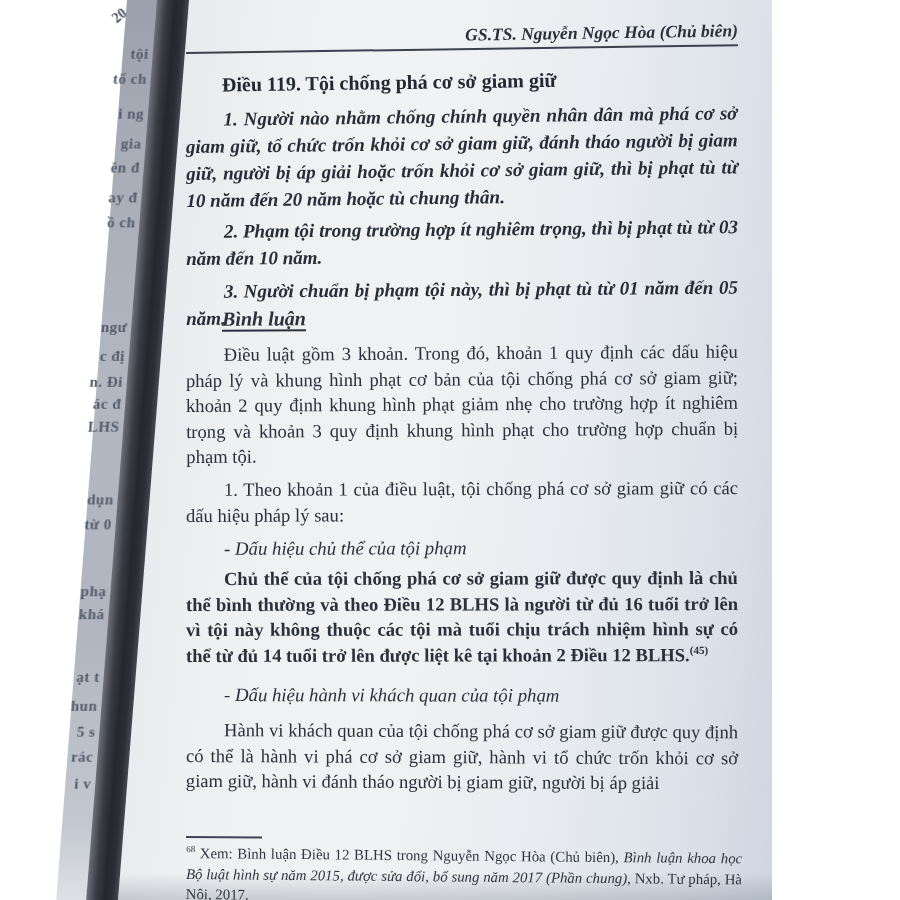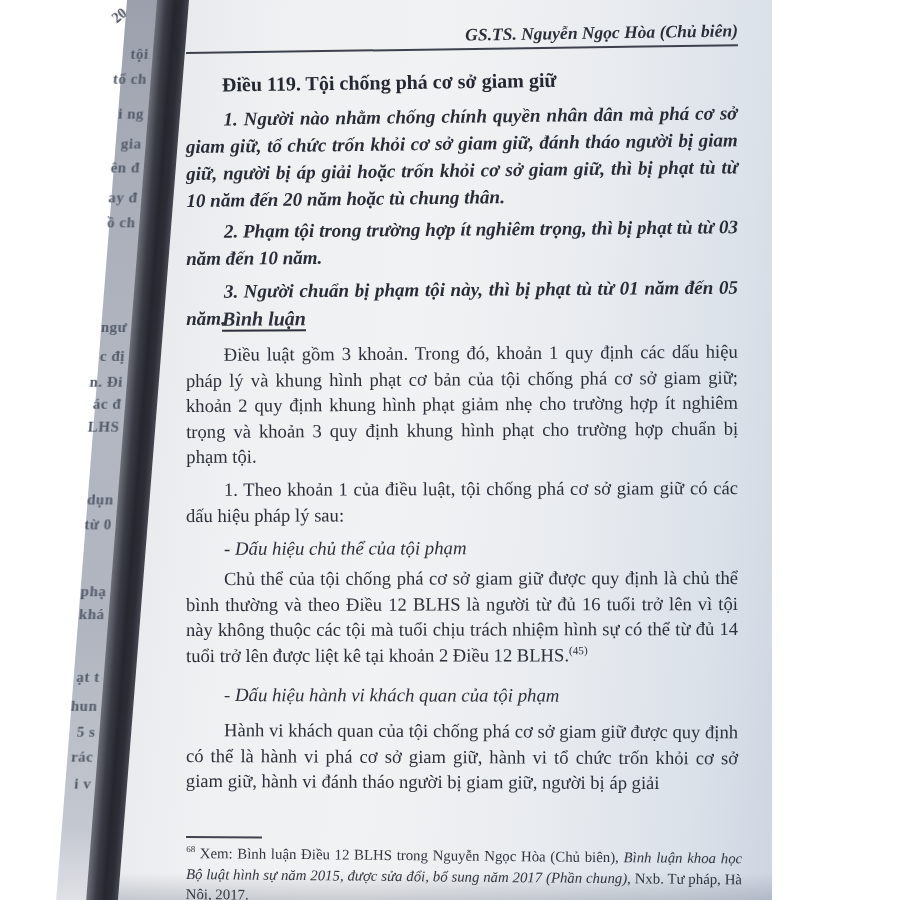--- a/index.html
+++ b/index.html
@@ -64,21 +64,21 @@
              transform:rotate(-0.8deg);color:#232832;}
   .clause1{top:106px;transform:rotate(-0.7deg);}
   .clause2{top:218px;transform:rotate(-0.5deg);}
   .clause3{top:278px;transform:rotate(-0.45deg);}
   .cmt-head{top:308px;font-weight:700;font-style:italic;font-size:20px;padding-left:36px;
             transform:rotate(-0.4deg);
             text-decoration:underline;text-decoration-thickness:2px;text-underline-offset:4px;}
   .cmt1{top:342px;transform:rotate(-0.35deg);}
   .cmt2{top:477px;transform:rotate(-0.2deg);}
   .dash1{top:536px;transform:rotate(-0.15deg);}
-  .cmt3{top:566px;transform:rotate(-0.1deg);}
+  .cmt3{top:566px;transform:rotate(-0.1deg);font-weight:bold;}
   .dash2{top:682px;transform:rotate(0.1deg);}
   .cmt4{top:717px;transform:rotate(0.25deg);}
 
   .fn-rule{top:836px;width:76px;height:2px;background:#3f4450;transform:rotate(0.4deg);}
   .footnote{top:843px;width:556px;font-size:14.8px;line-height:20.5px;text-align:justify;
             transform:rotate(0.55deg);color:#30353f;}
   .footnote .it{font-style:italic;}
 </style>
 </head>
 <body>

